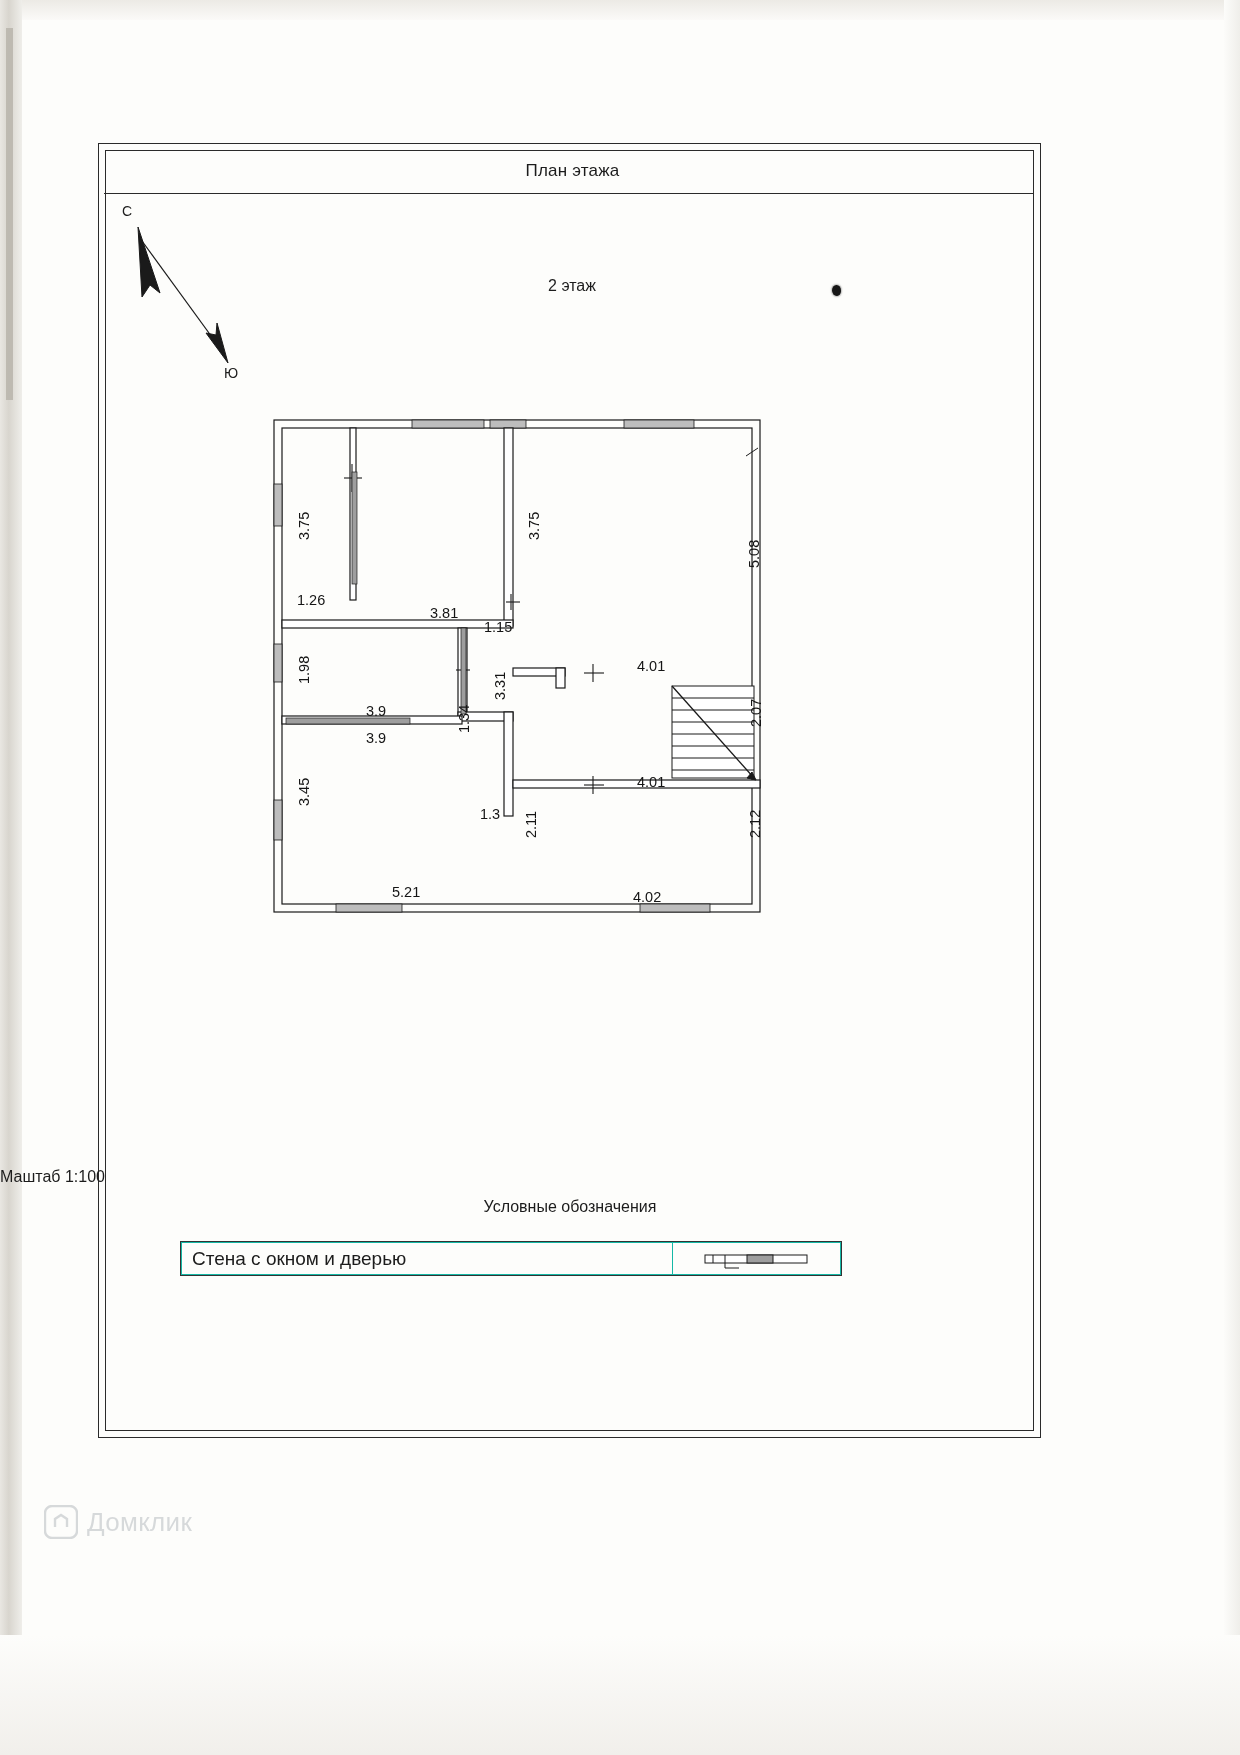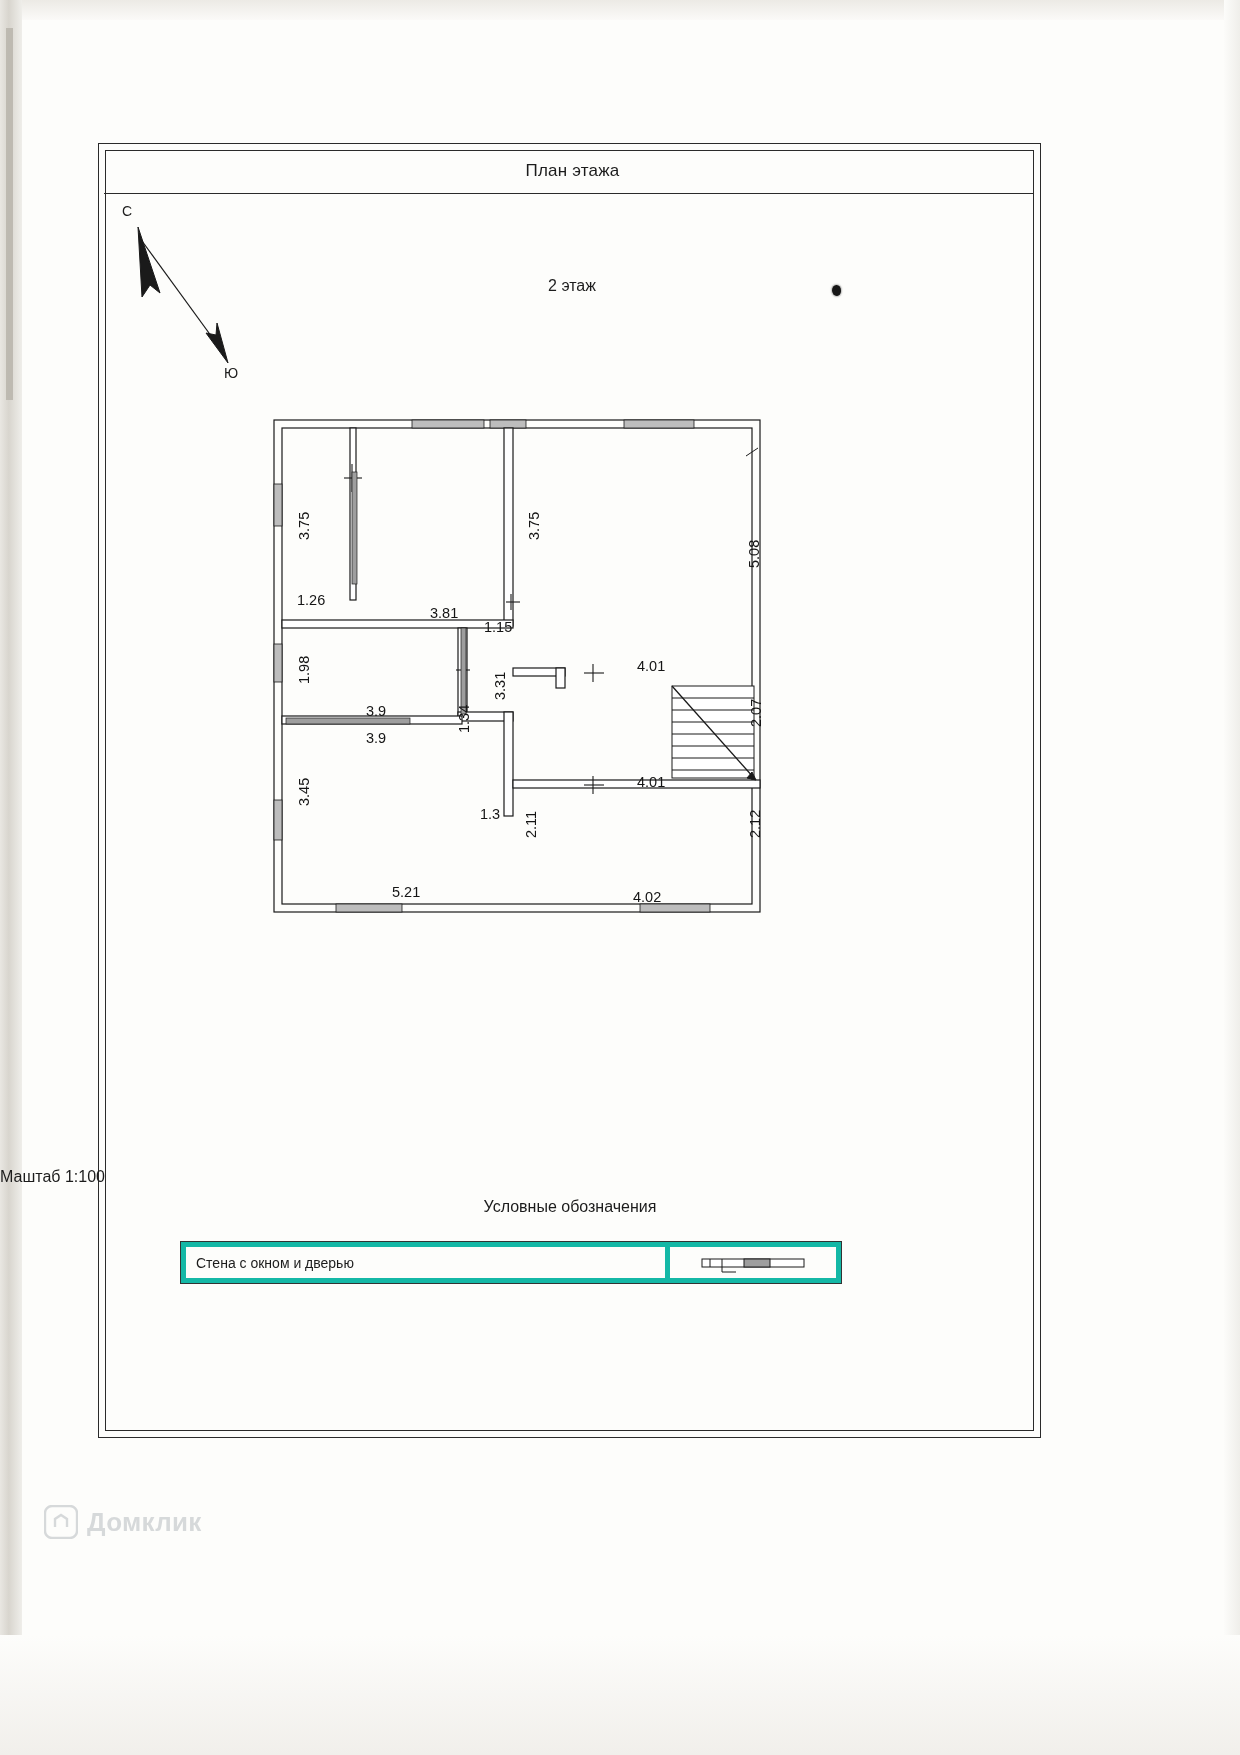--- a/index.html
+++ b/index.html
@@ -79,32 +79,32 @@
   }
   .legend-title{
     position:absolute;left:0;top:1198px;width:1140px;text-align:center;font-size:16px;
   }
   .legend{
     position:absolute;left:180px;top:1241px;width:660px;
     border:1px solid #333;border-collapse:collapse;
   }
   .legend table{border-collapse:collapse;width:660px;}
   .legend td{
-    border:5px solid #14b8a6;height:31px;font-size:14px;padding:0 10px;vertical-align:middle;
+    border:1px solid #14b8a6;height:31px;font-size:19px;padding:0 10px;vertical-align:middle;
   }
   .legend td.lbl{width:490px;}
   .legend td.sym{width:170px;text-align:center;padding:0;}
   .legend svg{display:block;margin:0 auto;}
 
   
   .wm{
     position:absolute;left:44px;top:1505px;display:flex;align-items:center;gap:9px;
     opacity:.30;
   }
-  .wm .wmtext{font-size:26px;font-weight:bold;color:#7f8791;letter-spacing:.3px;}
+  .wm .wmtext{font-size:26px;font-weight:normal;color:#7f8791;letter-spacing:.3px;}
   .wm .wmicon{width:34px;height:34px;}
 </style>
 </head>
 <body>
 
 <div class="scan-top"></div>
 <div class="scan-left-strip"></div>
 <div class="scan-left-dark"></div>
 <div class="scan-right"></div>
 <div class="scan-bottom"></div>

